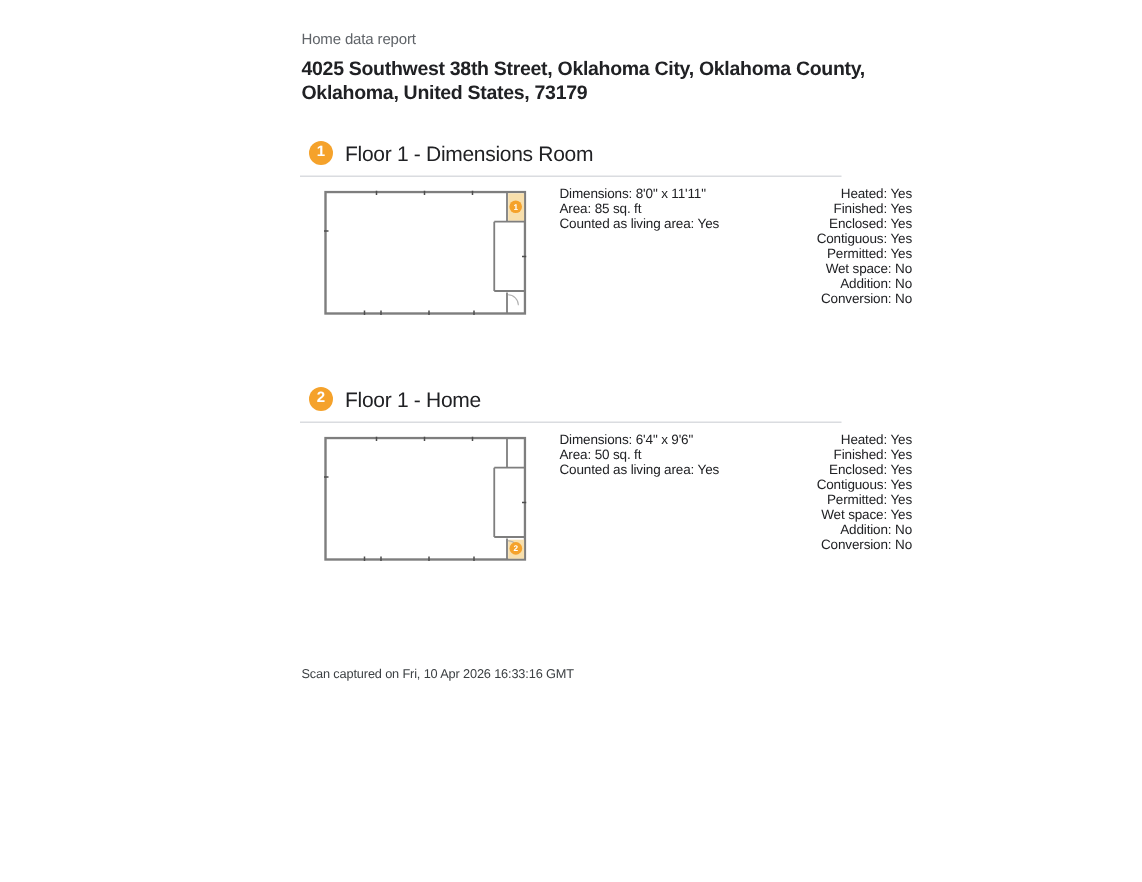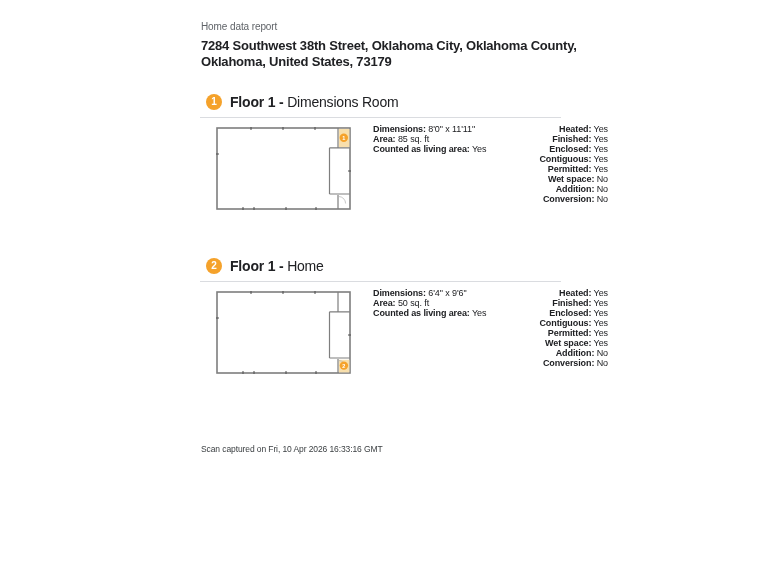--- a/index.html
+++ b/index.html
@@ -56,21 +56,21 @@
     text-align: center;
     flex: 0 0 auto;
   }
   .sec-title {
     margin: 0;
     font-size: 14px;
     font-weight: normal;
     letter-spacing: -0.2px;
     white-space: nowrap;
   }
-  .sec-title b { font-weight: bold; }
+  .sec-title b { font-weight: normal; }
   .sec-rule {
     border: none;
     border-top: 1px solid #dadce0;
     width: 361px;
     margin: 7px 0 0 -1px;
   }
   .sec-body {
     display: flex;
     align-items: flex-start;
     margin-top: 9px;
@@ -84,37 +84,37 @@
   .col { margin-top: -3px; }
   .col.details { margin-left: 22px; width: 115px; }
   .col.attrs { margin-left: 0; width: 120px; text-align: right; }
   .dl {
     font-size: 9px;
     line-height: 10px;
     letter-spacing: -0.1px;
     color: #202124;
     white-space: nowrap;
   }
-  .dl .lbl { font-weight: bold; }
+  .dl .lbl { font-weight: normal; }
   .footer {
     margin-top: 70px;
     font-size: 8.5px;
     line-height: 10px;
     color: #3c4043;
     letter-spacing: -0.1px;
   }
 </style>
 </head>
 <body>
 
 <div class="page">
   <div class="content">
 
     <div class="report-label">Home data report</div>
-    <h1 class="address">7284 Southwest 38th Street, Oklahoma City, Oklahoma County, Oklahoma, United States, 73179</h1>
+    <h1 class="address">4025 Southwest 38th Street, Oklahoma City, Oklahoma County, Oklahoma, United States, 73179</h1>
 
     <div class="section">
       <div class="sec-head">
         <span class="badge" style="background-color: rgb(245, 162, 43);">1</span>
         <h2 class="sec-title"><b>Floor 1 -</b> <span>Dimensions Room</span></h2>
       </div>
       <hr class="sec-rule">
       <div class="sec-body">
 
         <svg class="plan" viewBox="0 0 135 83" aria-hidden="true">

